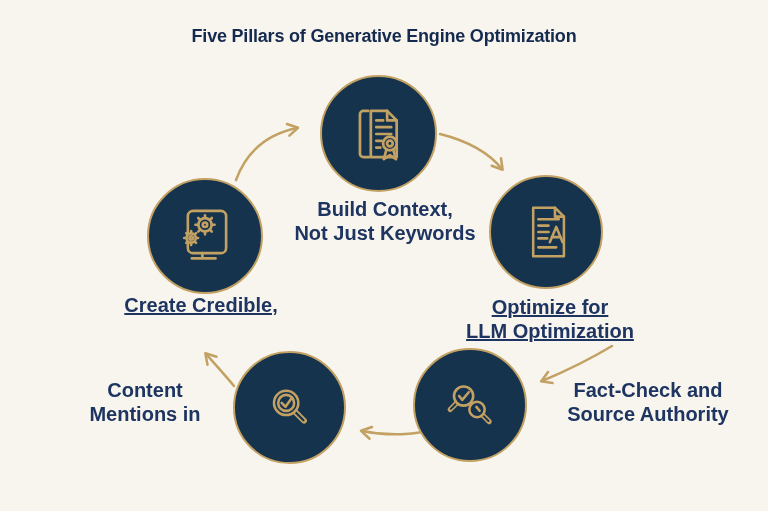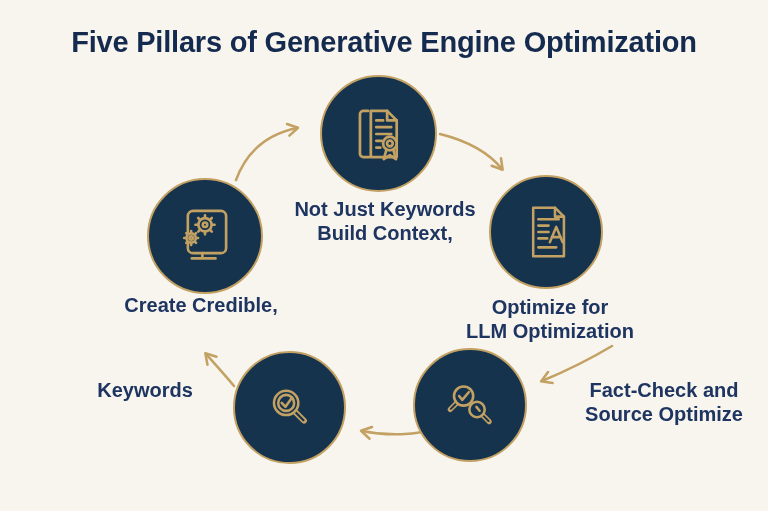--- a/index.html
+++ b/index.html
@@ -7,21 +7,21 @@
     --title:#142a4e; --label:#1d3560;
   }
   html,body{margin:0;padding:0;background:var(--bg);}
   .canvas{
     position:relative;width:768px;height:511px;margin:0 auto;
     background:var(--bg);overflow:hidden;
     font-family:"Liberation Sans", sans-serif;
   }
   .title{
     position:absolute;top:26px;left:0;width:768px;text-align:center;
-    font-size:29px;font-weight:700;color:var(--title);letter-spacing:-0.2px;margin:0;
+    font-size:18px;font-weight:700;color:var(--title);letter-spacing:-0.2px;margin:0;
   }
   .arrows{position:absolute;left:0;top:0;pointer-events:none;}
   .circle{
     position:absolute;border-radius:50%;background:var(--navy);
     border:2px solid var(--gold);box-sizing:border-box;
     display:flex;align-items:center;justify-content:center;
   }
   .circle svg{display:block;}
   .pillar-label{
     position:absolute;transform:translateX(-50%);text-align:center;
@@ -105,35 +105,36 @@
       <path class="stroke" stroke-width="4.4" d="M57,33 H64.5 M54.9,37.9 L60.3,43.3 M50,40 V47.5 M45.1,37.9 L39.7,43.3 M43,33 H35.5 M45.1,28.1 L39.7,22.7 M50,26 V18.5 M54.9,28.1 L60.3,22.7"></path>
       <circle class="stroke-fill" cx="50" cy="33" r="10"></circle>
       <circle class="stroke" cx="50" cy="33" r="3.4" stroke-width="3.6"></circle>
       <path class="stroke" stroke-width="4" d="M34,53 H39.5 M32.5,56.5 L36.4,60.4 M29,58 V63.5 M25.5,56.5 L21.6,60.4 M24,53 H18.5 M25.5,49.5 L21.6,45.6 M29,48 V42.5 M32.5,49.5 L36.4,45.6"></path>
       <circle class="stroke-fill" cx="29" cy="53" r="7"></circle>
       <circle class="stroke" cx="29" cy="53" r="2.6" stroke-width="3.2"></circle>
     </svg>
   </div>
 
   <div class="pillar-label" style="left:385px;top:198px;">
+    <div>Build Context,</div>
     <div>Not Just Keywords</div>
-    <div>Build Context,</div>
   </div>
 
-  <div class="pillar-label" style="left:550px;top:296px;">
+  <div class="pillar-label" style="left:550px;top:296px;text-decoration:underline;">
     <div>Optimize for</div>
     <div>LLM Optimization</div>
   </div>
 
-  <div class="pillar-label" style="left:664px;top:379px;">
+  <div class="pillar-label" style="left:648px;top:379px;">
     <div>Fact-Check and</div>
-    <div>Source Optimize</div>
+    <div>Source Authority</div>
   </div>
 
   <div class="pillar-label" style="left:145px;top:379px;">
-    <div>Keywords</div>
+    <div>Content</div>
+    <div>Mentions in</div>
   </div>
 
-  <div class="pillar-label" style="left:201px;top:294px;">
+  <div class="pillar-label" style="left:201px;top:294px;text-decoration:underline;">
     <div>Create Credible,</div>
   </div>
 
 </div>
 
 </body></html>

